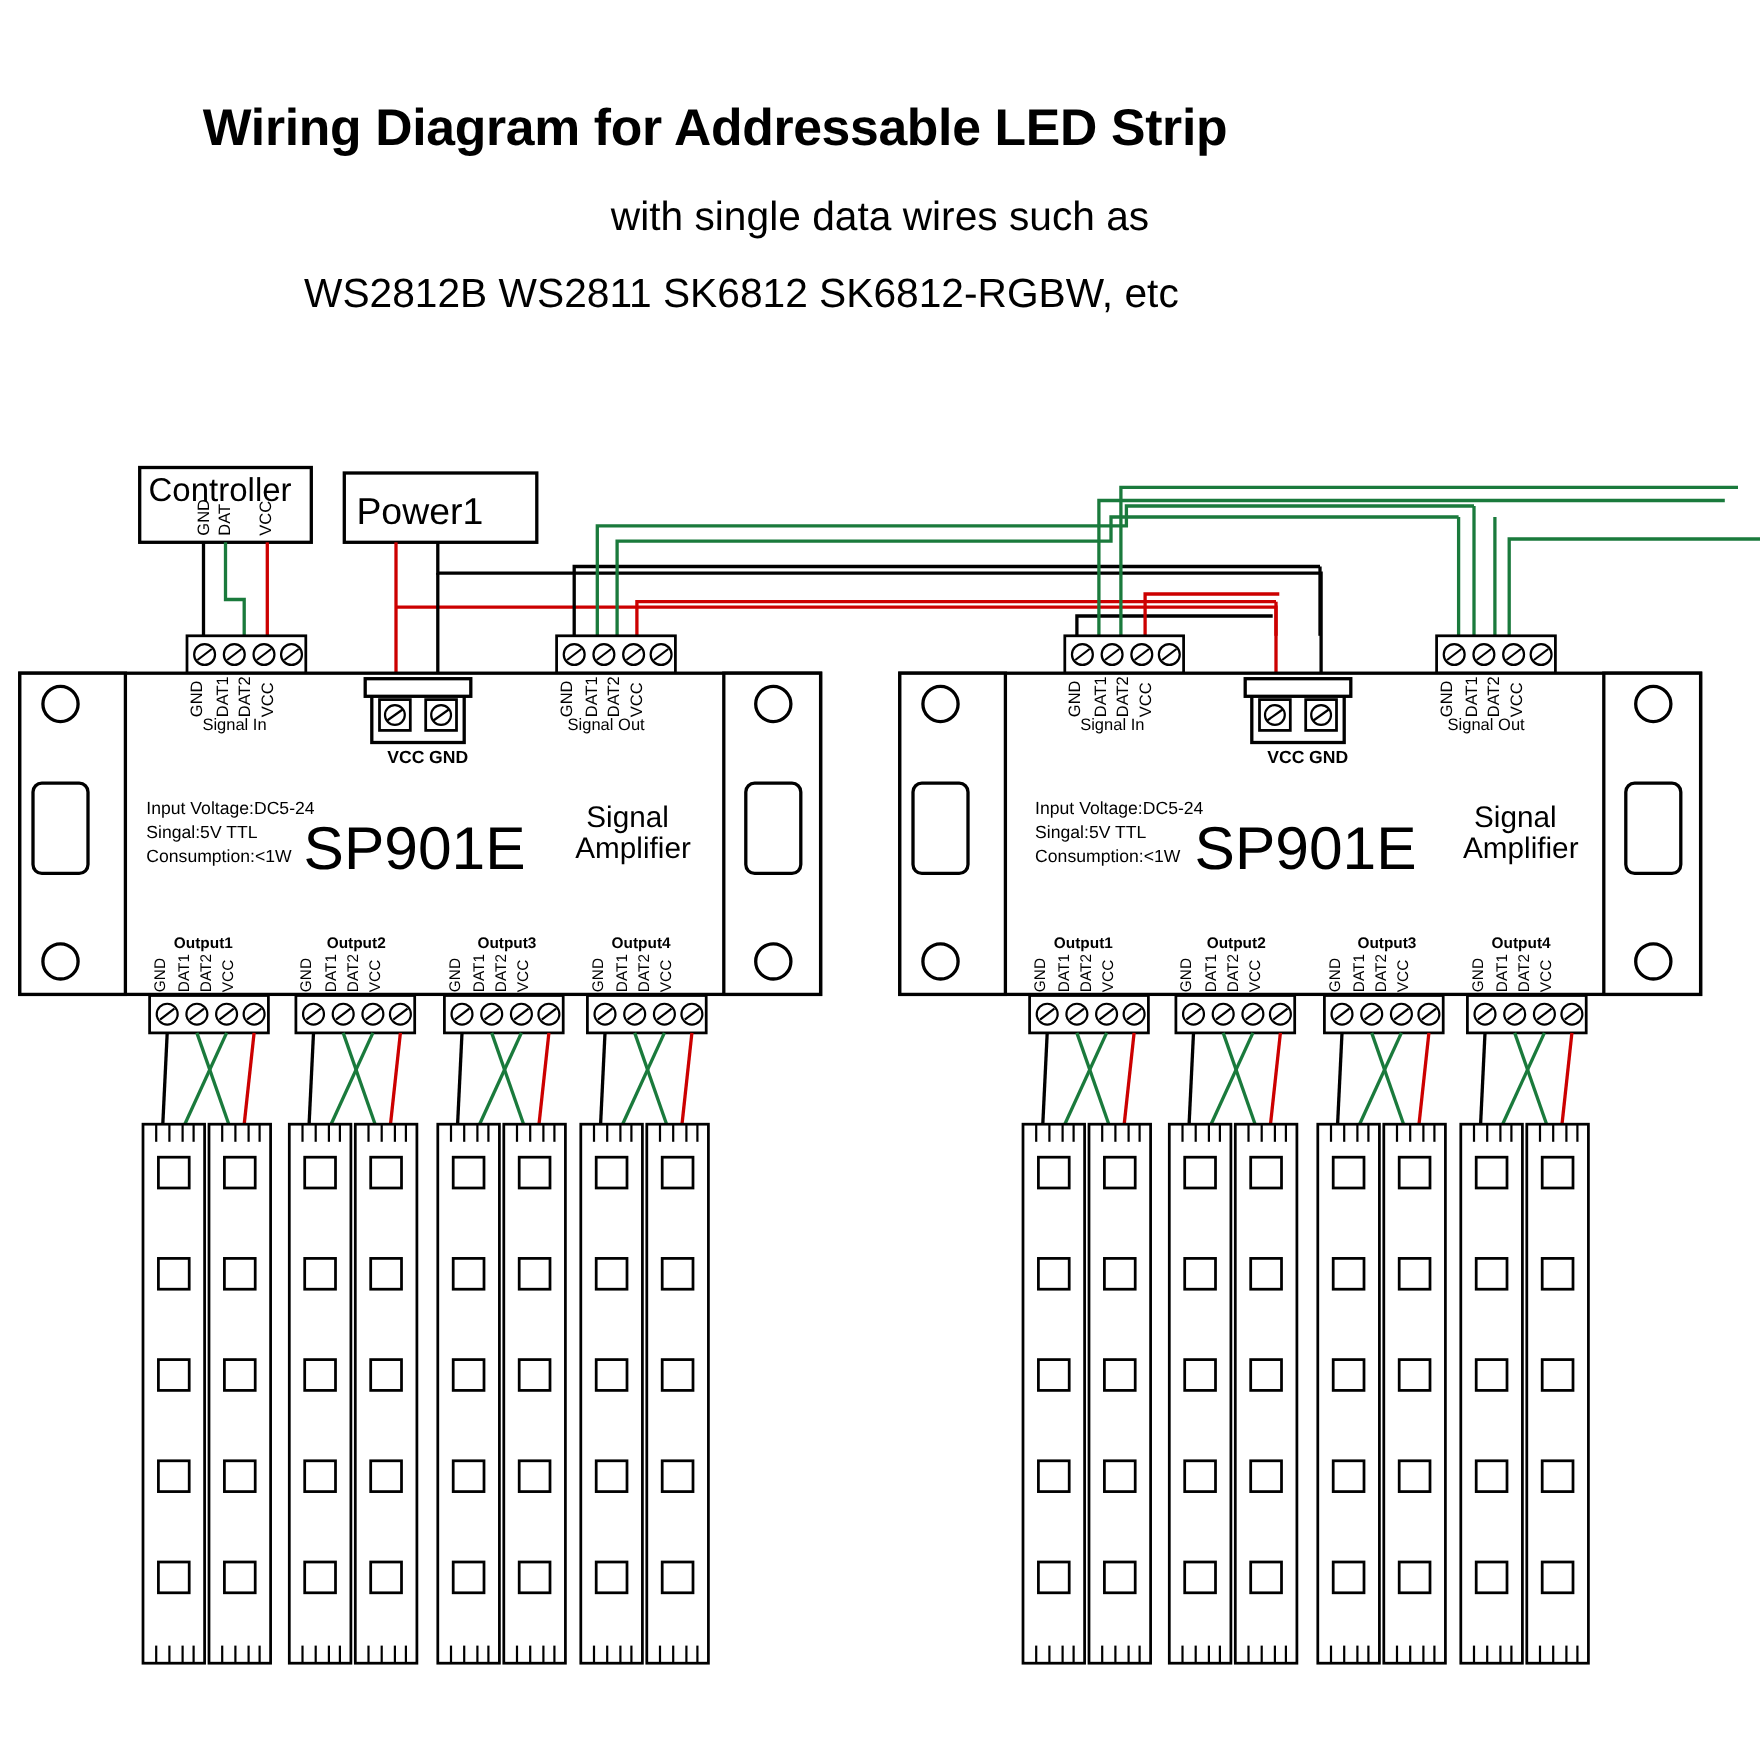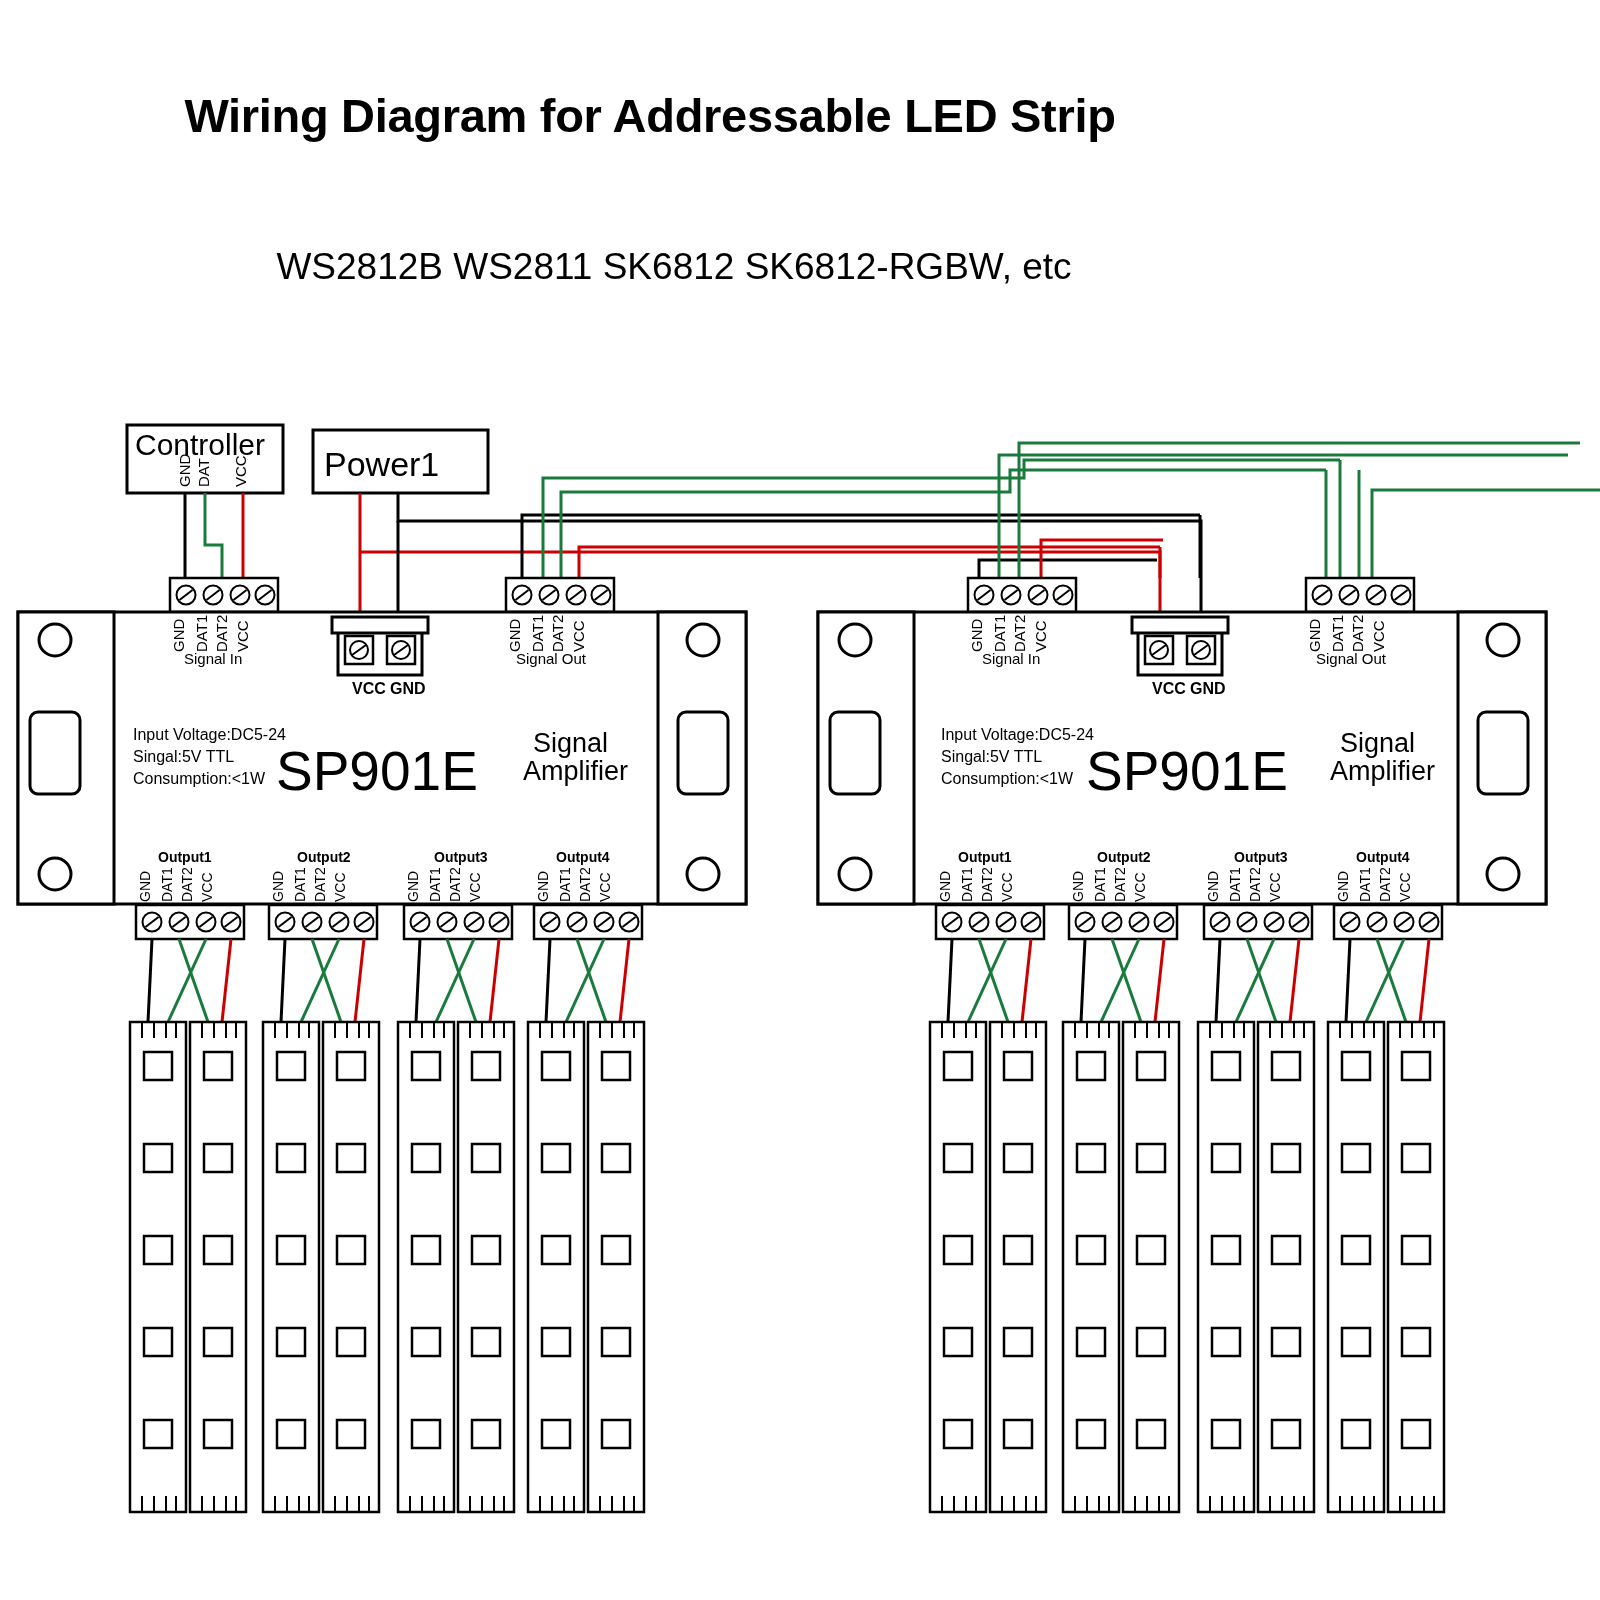--- a/index.html
+++ b/index.html
@@ -57,20 +57,21 @@
     font-family: "Liberation Sans", sans-serif;
     fill: #000;
   }
 </style>
 </head>
 <body>
 
 <div id="stage">
 
   <div class="title">Wiring Diagram for Addressable LED Strip</div>
+  <div class="sub1">with single data wires such as</div>
   <div class="sub2">WS2812B WS2811 SK6812 SK6812-RGBW, etc</div>
 
   <svg class="diagram" viewBox="0 0 1600 1600">
     <defs>
       <g id="screwTerm4">
         <rect x="0" y="0" width="108" height="34" fill="#fff" stroke="#000" stroke-width="2.5"></rect>
         <circle cx="16" cy="17" r="9.5" fill="#fff" stroke="#000" stroke-width="2"></circle>
         <line x1="9.5" y1="22" x2="22.5" y2="12" stroke="#000" stroke-width="2"></line>
         <circle cx="43" cy="17" r="9.5" fill="#fff" stroke="#000" stroke-width="2"></circle>
         <line x1="36.5" y1="22" x2="49.5" y2="12" stroke="#000" stroke-width="2"></line>

